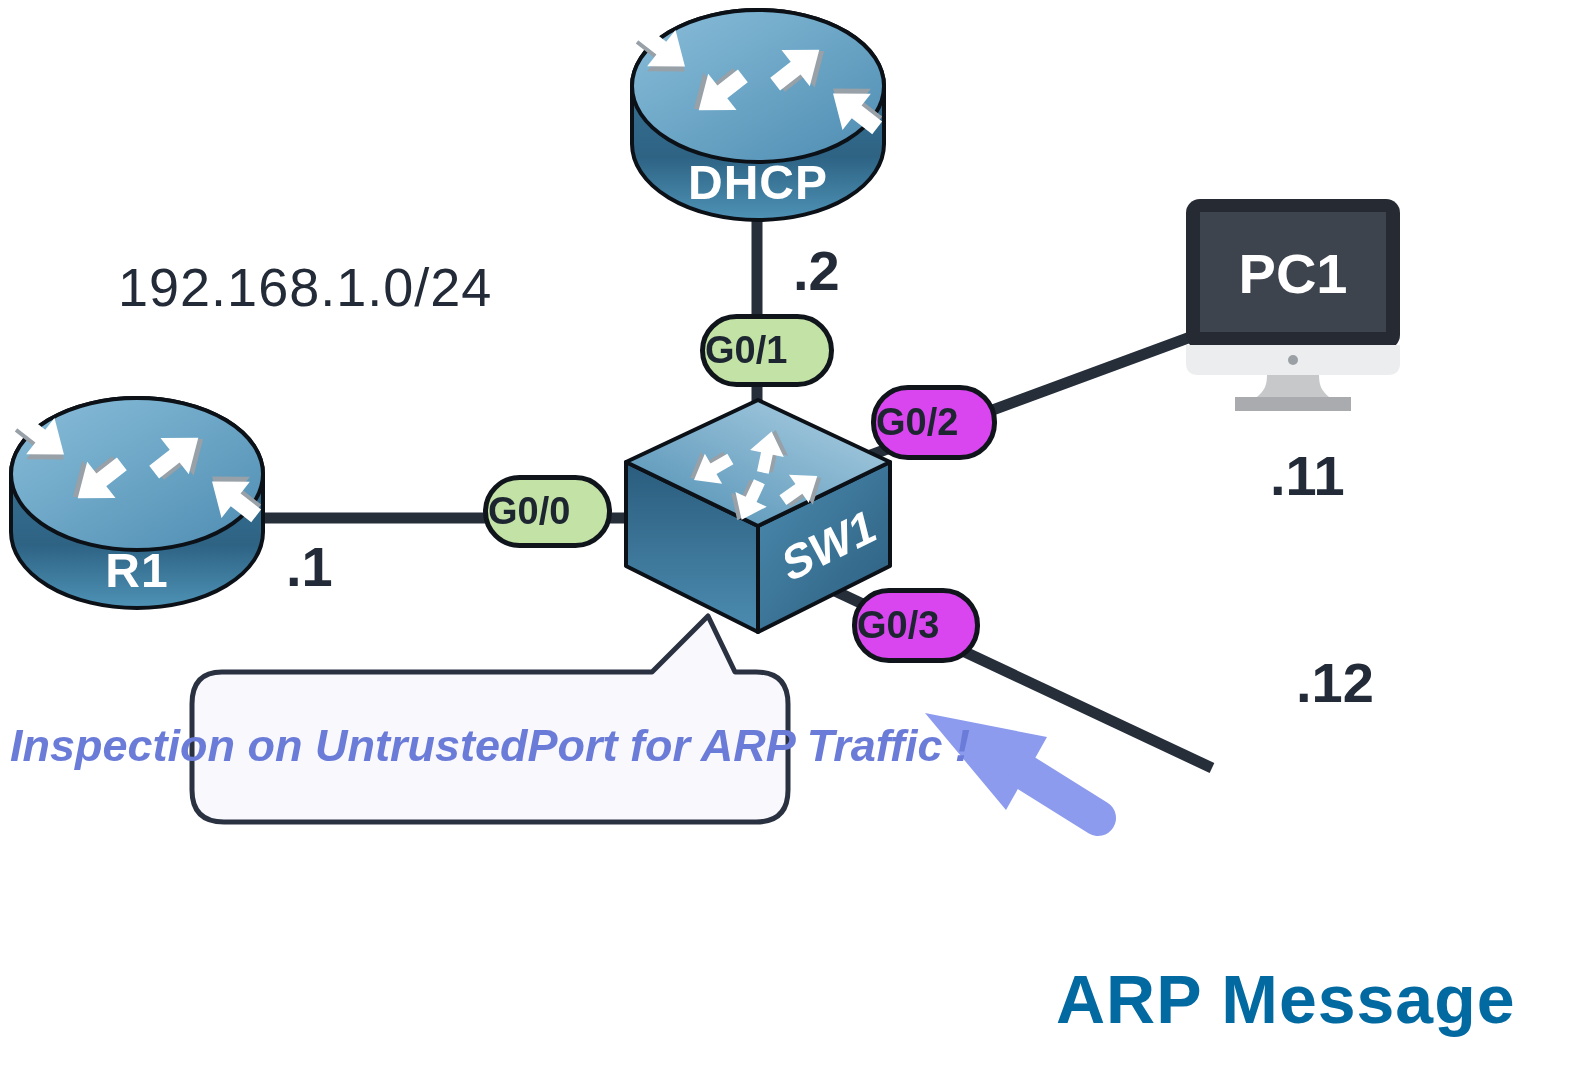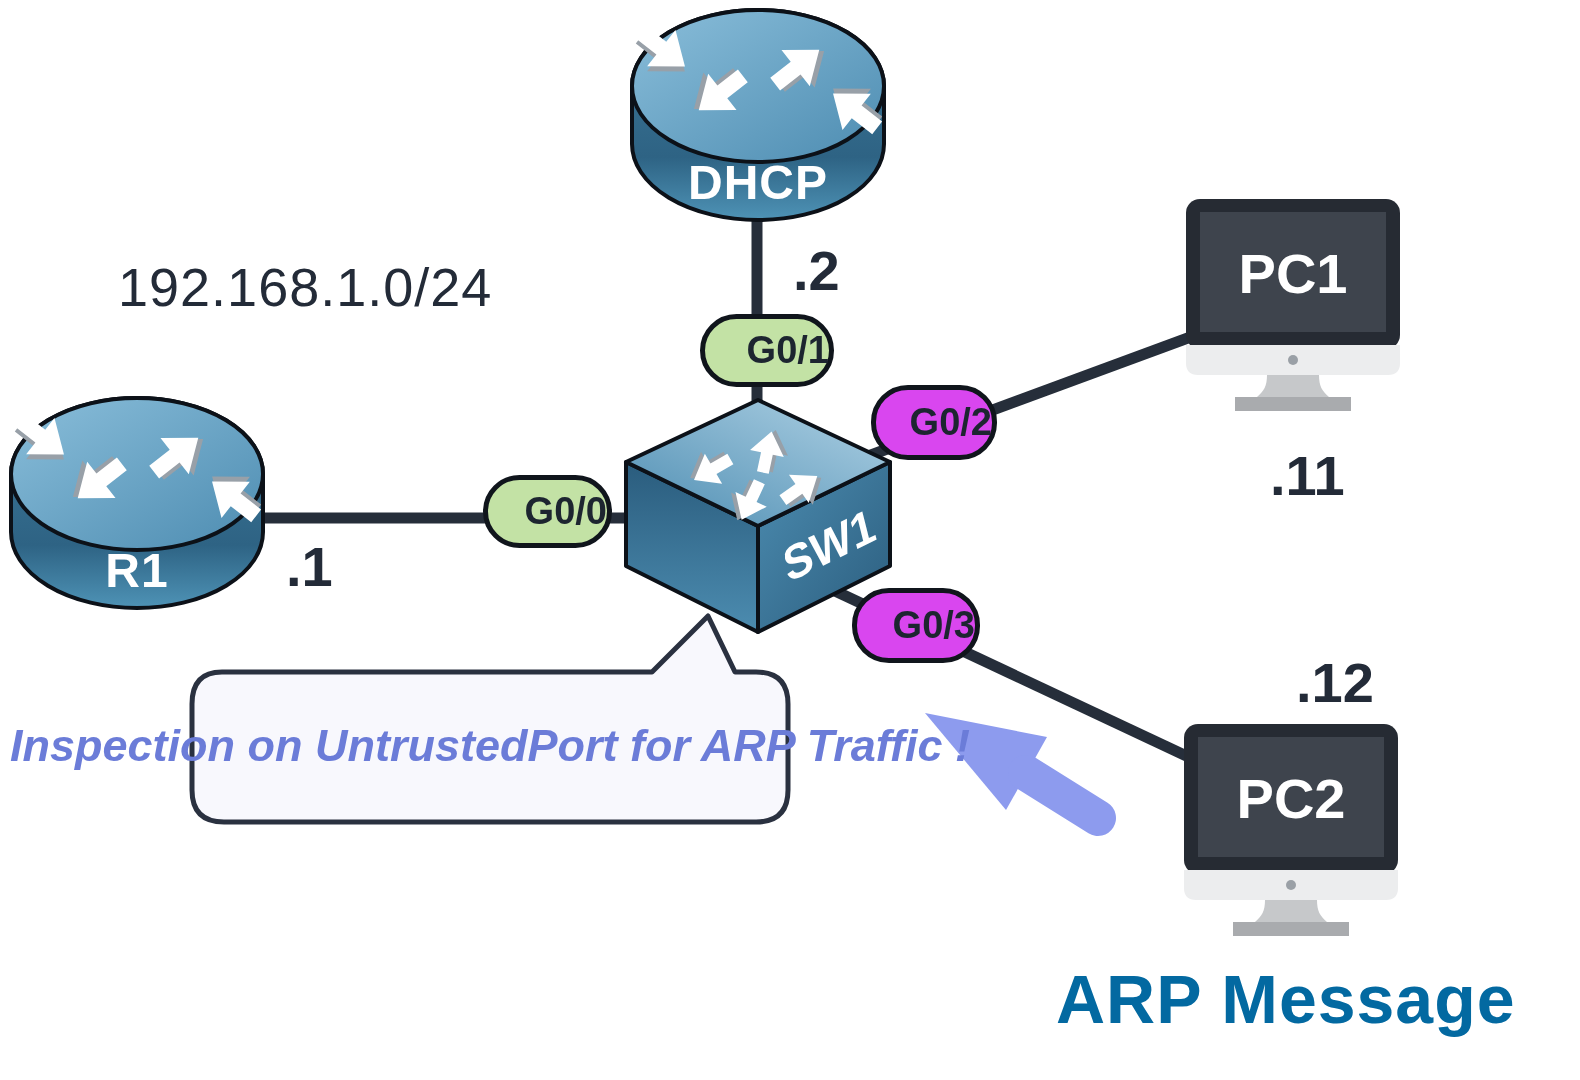--- a/index.html
+++ b/index.html
@@ -8,21 +8,21 @@
   #bglayer{position:absolute;left:0;top:0;width:1580px;height:1080px;}
   .dev{position:absolute;}
   .dev svg{display:block;}
   .router-label{position:absolute;left:0;right:0;bottom:18px;text-align:center;
     color:#ffffff;font-size:48px;font-weight:bold;letter-spacing:1px;margin-top:48px;}
   .pc-label{position:absolute;left:0;top:36px;width:100%;height:78px;display:flex;
     align-items:center;justify-content:center;color:#ffffff;font-size:56px;font-weight:bold;}
   .sw-label{position:absolute;left:122px;top:120px;width:170px;height:58px;
     display:flex;align-items:center;justify-content:center;color:#ffffff;
     font-size:46px;font-weight:bold;transform:rotate(-26deg) skewX(-12deg);}
-  .pill{position:absolute;display:flex;align-items:center;justify-content:flex-end;
+  .pill{position:absolute;display:flex;align-items:center;justify-content:flex-start;
     border:5px solid #10151c;border-radius:37px;font-size:38px;font-weight:bold;
     color:#1d2530;box-sizing:border-box;}
   .pill.trusted{background:#c3e2a5;}
   .pill.untrusted{background:#d946ef;}
   .num{position:absolute;color:#232b38;font-weight:bold;font-size:56px;white-space:nowrap;}
   .subnet{position:absolute;left:118px;top:246px;color:#232b38;font-weight:normal;
     font-size:54px;letter-spacing:1px;white-space:nowrap;margin-top:10px;}
   .callout-text{position:absolute;left:196px;top:674px;width:588px;height:144px;
     display:flex;flex-direction:row;align-items:center;justify-content:center;
     color:#6b7cd8;font-size:45px;font-weight:bold;font-style:italic;line-height:1.3;
@@ -160,31 +160,20 @@
       <rect x="1" y="1" width="214" height="150" rx="14" fill="#262b33"></rect>
       <rect x="15" y="14" width="186" height="120" fill="#3e444d"></rect>
       <path d="M1 147 H215 V165 Q215 177 203 177 H13 Q1 177 1 165 Z" fill="#ecedee"></path>
       <circle cx="108" cy="162" r="5" fill="#9aa0a6"></circle>
       <path d="M82 177 H134 C134 188 137 193 144 199 H72 C79 193 82 188 82 177 Z" fill="#c6c8ca"></path>
       <rect x="50" y="199" width="116" height="14" fill="#a9abae"></rect>
     </svg>
     <div class="pc-label">PC1</div>
   </div>
 
-  <div class="dev" style="left:1183px;top:723px;width:216px;height:216px;">
-    <svg width="216" height="216" viewBox="0 0 216 216">
-      <rect x="1" y="1" width="214" height="150" rx="14" fill="#262b33"></rect>
-      <rect x="15" y="14" width="186" height="120" fill="#3e444d"></rect>
-      <path d="M1 147 H215 V165 Q215 177 203 177 H13 Q1 177 1 165 Z" fill="#ecedee"></path>
-      <circle cx="108" cy="162" r="5" fill="#9aa0a6"></circle>
-      <path d="M82 177 H134 C134 188 137 193 144 199 H72 C79 193 82 188 82 177 Z" fill="#c6c8ca"></path>
-      <rect x="50" y="199" width="116" height="14" fill="#a9abae"></rect>
-    </svg>
-    <div class="pc-label">PC2</div>
-  </div>
 
   <div class="pill trusted" style="left:700px;top:314px;width:134px;height:73px;">
     <span>G0/1</span>
   </div>
   <div class="pill trusted" style="left:483px;top:475px;width:129px;height:73px;">
     <span>G0/0</span>
   </div>
   <div class="pill untrusted" style="left:871px;top:385px;width:126px;height:75px;">
     <span>G0/2</span>
   </div>

